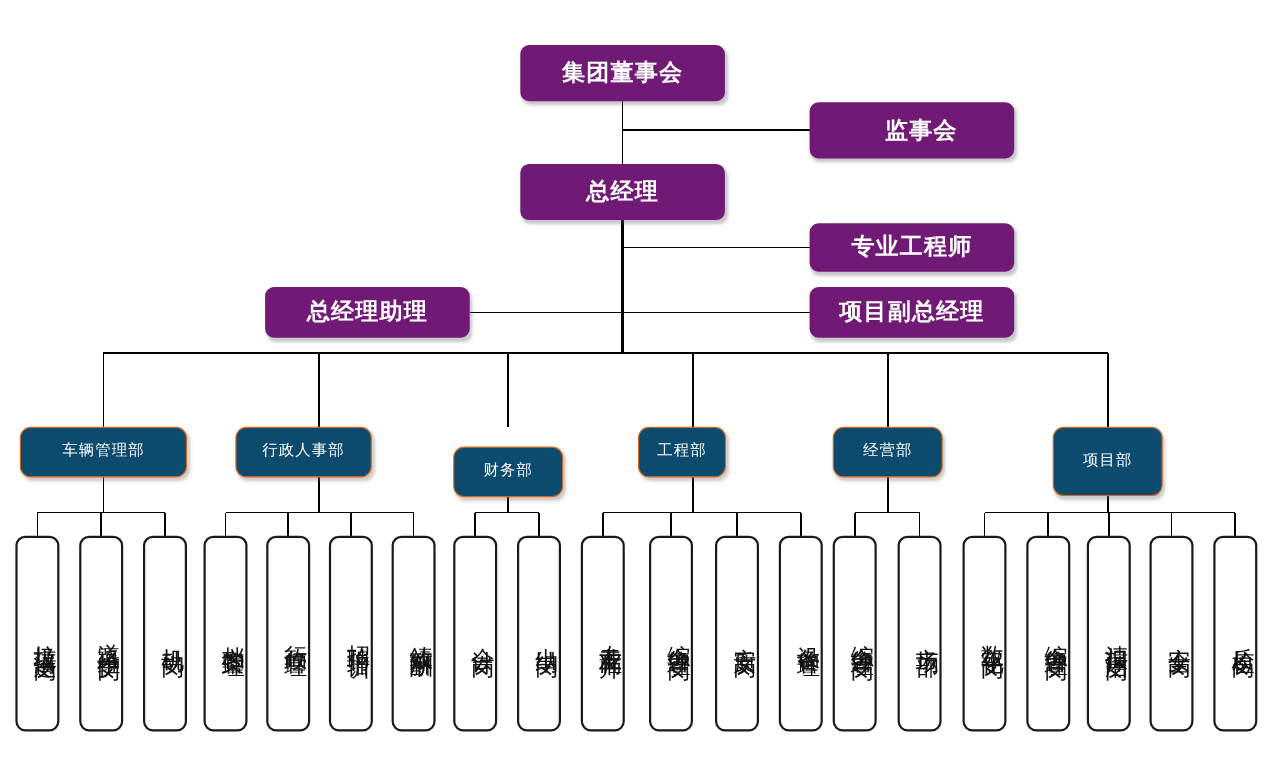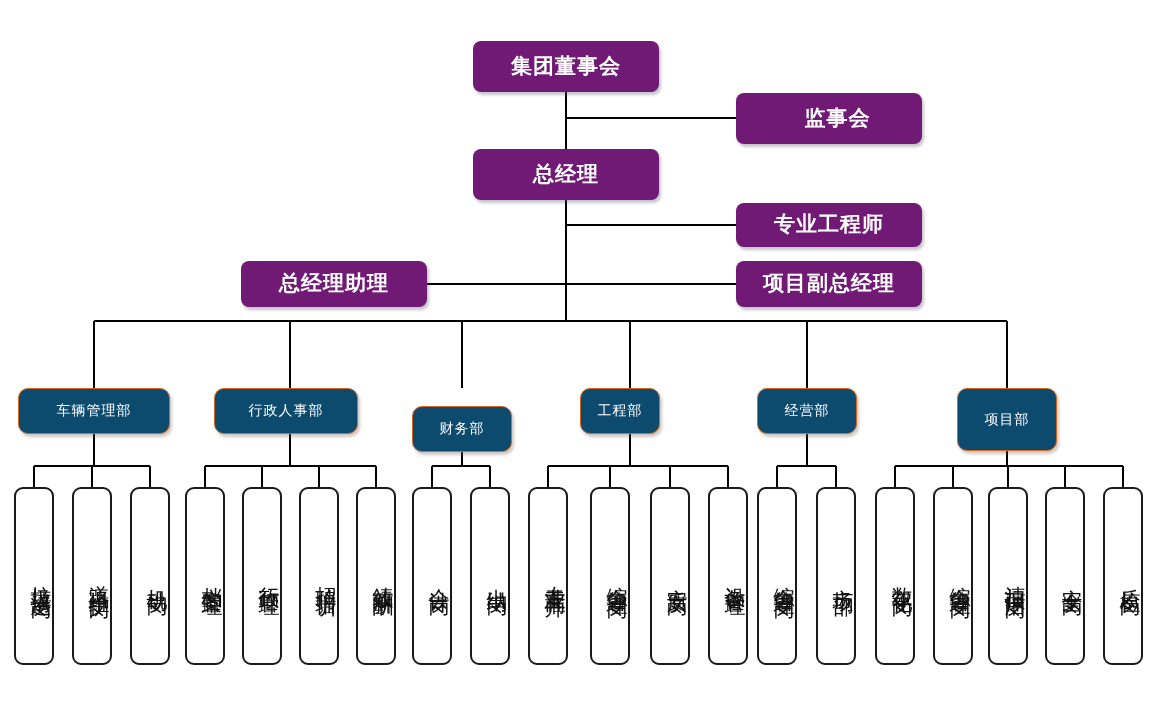--- a/index.html
+++ b/index.html
@@ -139,21 +139,21 @@
       </div>
       <div class="node exec" style="left: 241px; top: 261px; width: 186px; height: 46px;">
         <span>总经理助理</span>
       </div>
       <div class="node exec" style="left: 736px; top: 261px; width: 186px; height: 46px;">
         <span>项目副总经理</span>
       </div>
       <div class="node dept" style="left: 18px; top: 388px; width: 152px; height: 46px;">
         <span>车辆管理部</span>
       </div>
-      <div class="node dept" style="left: 214px; top: 388px; width: 144px; height: 46px;">
+      <div class="node dept" style="left: 214px; top: 388px; width: 124px; height: 46px;">
         <span>行政人事部</span>
       </div>
       <div class="node dept" style="left: 412px; top: 406px; width: 100px; height: 46px;">
         <span>财务部</span>
       </div>
       <div class="node dept" style="left: 580px; top: 388px; width: 80px; height: 46px;">
         <span>工程部</span>
       </div>
       <div class="node dept" style="left: 757px; top: 388px; width: 100px; height: 46px;">
         <span>经营部</span>

